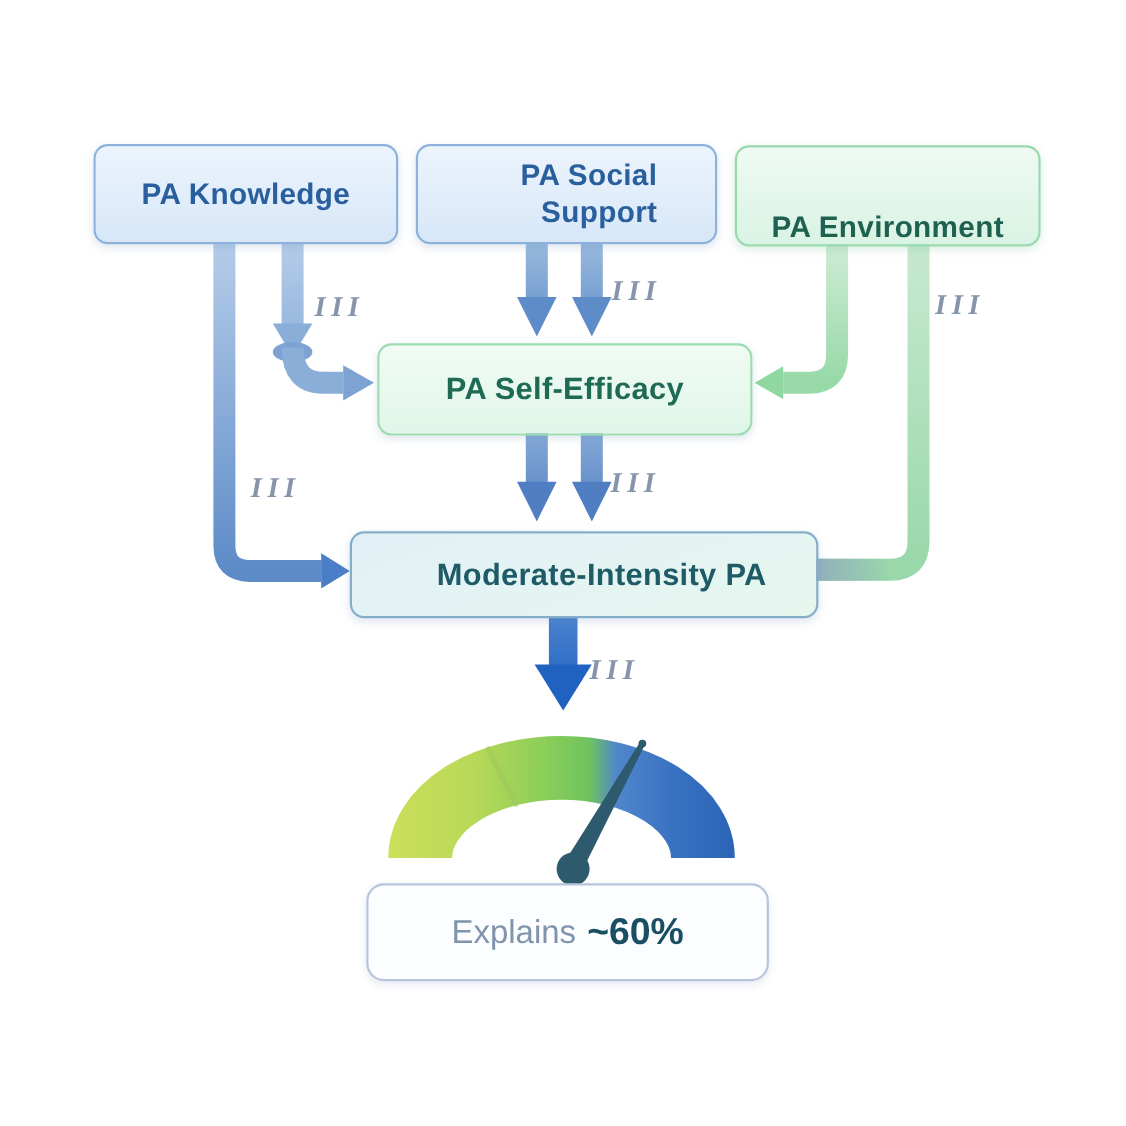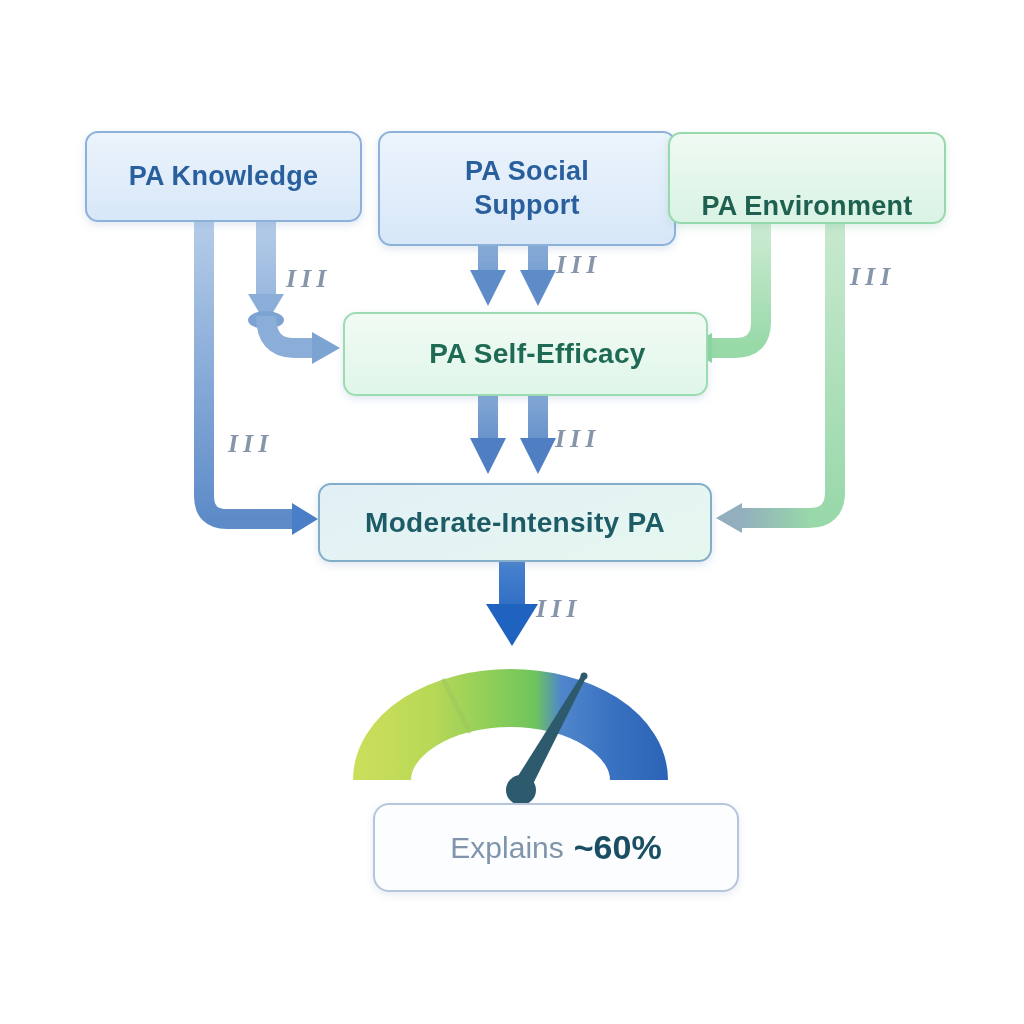--- a/index.html
+++ b/index.html
@@ -17,38 +17,37 @@
     background:linear-gradient(180deg,#ecf4fc 0%,#d7e7f8 100%);
     border:2px solid #8cb2dc;color:#2a5f9e;
   }
   .node-green{
     background:linear-gradient(180deg,#effaf3 0%,#d9f3e4 100%);
     border:2px solid #96d9ad;color:#1f6150;
     box-shadow:0 3px 8px rgba(120,190,150,.25);
   }
   .node-selfeff{
     background:linear-gradient(180deg,#f1fbf4 0%,#e0f6e9 100%);
-    border:2px solid #9cdcb0;color:#1e6a55;padding-left:24px;
+    border:2px solid #9cdcb0;color:#1e6a55;
   }
   .node-moderate{
     background:linear-gradient(160deg,#e2f0f6 0%,#e6f7ef 100%);
     border:2px solid #83adc8;color:#1d5b66;
   }
   #node-knowledge{left:85px;top:131px;width:273px;height:87px;font-size:27px;}
-  #node-social{left:378px;top:131px;width:270px;height:87px;font-size:27px;line-height:1.25;padding:12px;}
+  #node-social{left:378px;top:131px;width:270px;height:87px;font-size:27px;line-height:1.25;padding:0;text-align:right;}
   #node-social .wrap{display:inline-block;width:165px;}
   #node-environment{left:668px;top:132px;width:274px;height:88px;font-size:27px;align-items:flex-end;}
   #node-selfeff{left:343px;top:312px;width:337px;height:80px;font-size:28px;}
-  #node-moderate{left:318px;top:483px;width:390px;height:75px;font-size:28px;}
+  #node-moderate{left:318px;top:483px;width:390px;height:75px;font-size:28px;padding-left:32px;}
   #outcome-box{
     position:absolute;left:333px;top:803px;width:362px;height:85px;
     background:#fbfdff;border:2px solid #b7c5db;border-radius:16px;
     display:flex;align-items:center;justify-content:center;gap:10px;
     box-shadow:0 3px 8px rgba(120,145,185,.18);
-    margin-left:40px;
   }
   #outcome-box .prefix{color:#8095ab;font-size:30px;font-weight:400;}
   #outcome-box .value{color:#1a4f63;font-size:34px;font-weight:700;}
   .edge-label{
     position:absolute;font-family:"Liberation Serif","DejaVu Serif",serif;
     font-weight:700;font-size:26px;letter-spacing:5px;color:#8695a9;font-style:italic;
   }
   #el-k-se{left:286px;top:264px;}
   #el-ss-se{left:556px;top:250px;}
   #el-env-se{left:850px;top:262px;}

